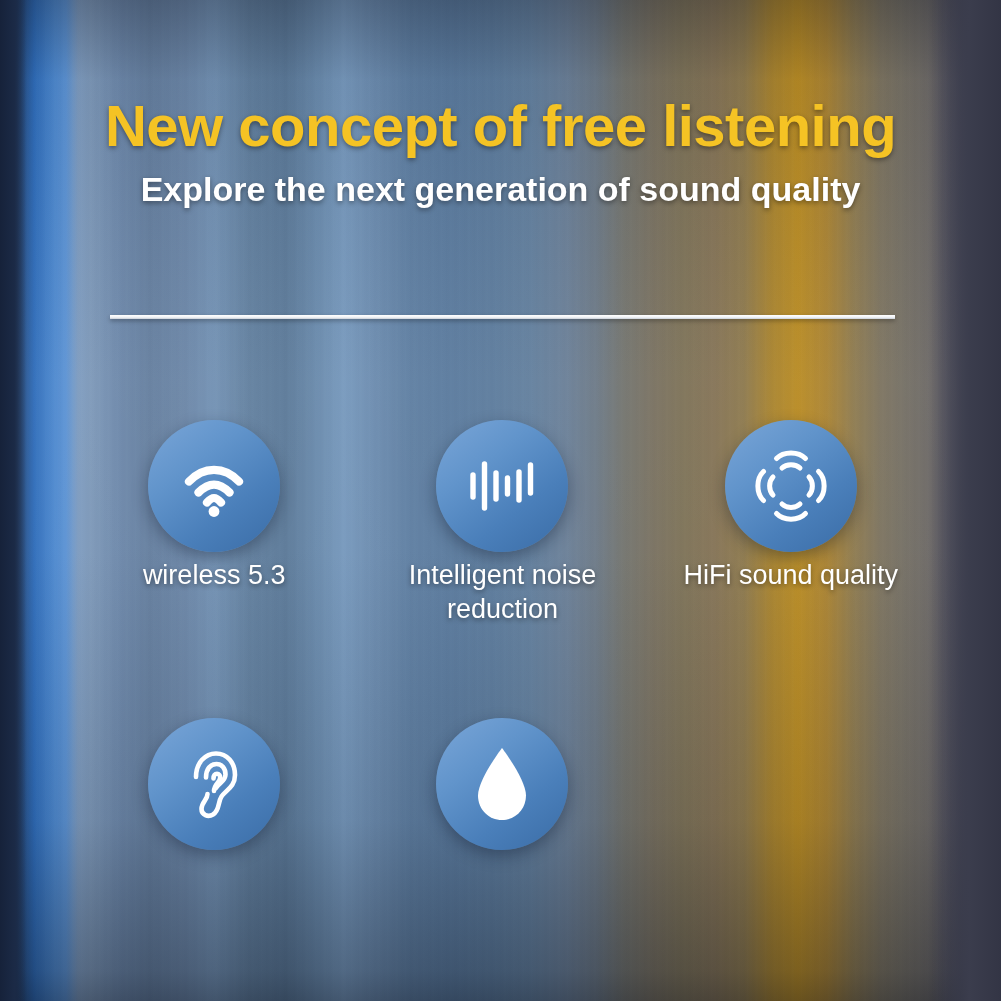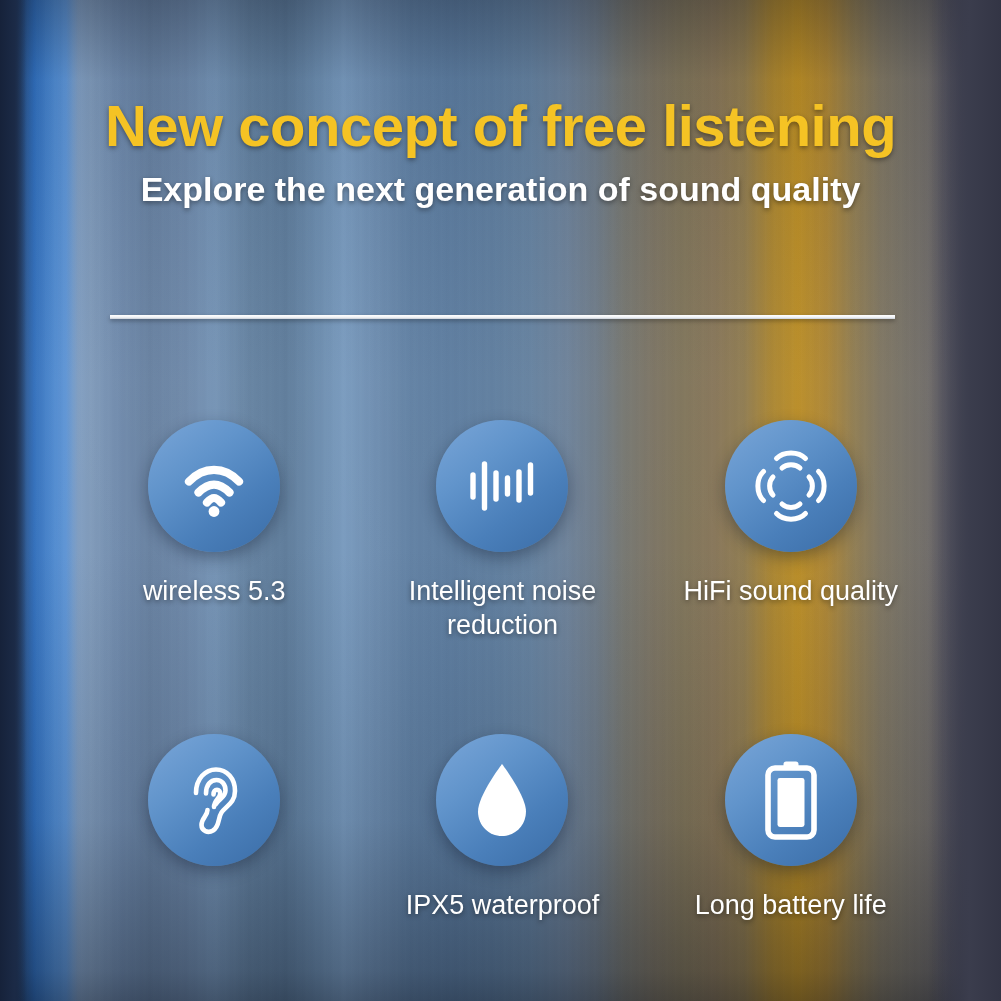--- a/index.html
+++ b/index.html
@@ -175,21 +175,21 @@
     background: linear-gradient(143deg, #7aa6d8 0%, #6194cb 34%, #4a7fba 66%, #3a6ca6 100%);
     box-shadow: 0 6px 16px rgba(12,24,44,0.38);
     display: flex;
     align-items: center;
     justify-content: center;
     flex: none;
   }
   .circle svg { display: block; }
 
   .cap {
-    margin-top: 22px;
+    margin-top: 6px;
     text-align: center;
     color: #FFFFFF;
     font-size: 27px;
     font-weight: 400;
     line-height: 1.26;
     text-shadow: 0 2px 5px rgba(0,0,0,0.42);
     max-width: 300px;
   }
   .cap.two-line { max-width: 260px; }
 </style>
@@ -284,31 +284,18 @@
       </div>
 
       <div class="cell">
         <div class="circle">
           <span>
             <svg width="66" height="80" viewBox="0 0 66 80" fill="none">
               <path d="M33 4 C33 4 9 35.5 9 51.5 C9 65.5 19.8 76 33 76 C46.2 76 57 65.5 57 51.5 C57 35.5 33 4 33 4 Z" fill="#fff"></path>
             </svg>
           </span>
         </div>
-        <div class="cap">IPX5 waterproof</div>
-      </div>
-
-      <div class="cell">
-        <div class="circle">
-          <span>
-            <svg width="62" height="82" viewBox="0 0 62 82" fill="none">
-              <rect x="23.5" y="2.5" width="15" height="8" rx="2.6" fill="#fff"></rect>
-              <rect x="8" y="9" width="46" height="69" rx="7" stroke="#fff" stroke-width="5.6" fill="none"></rect>
-              <rect x="17.5" y="19" width="27" height="49" rx="2.4" fill="#fff"></rect>
-            </svg>
-          </span>
-        </div>
-        <div class="cap">Long battery life</div>
-      </div>
+      </div>
+
 
     </div>
   </div>
 </div>
 
 </body></html>

